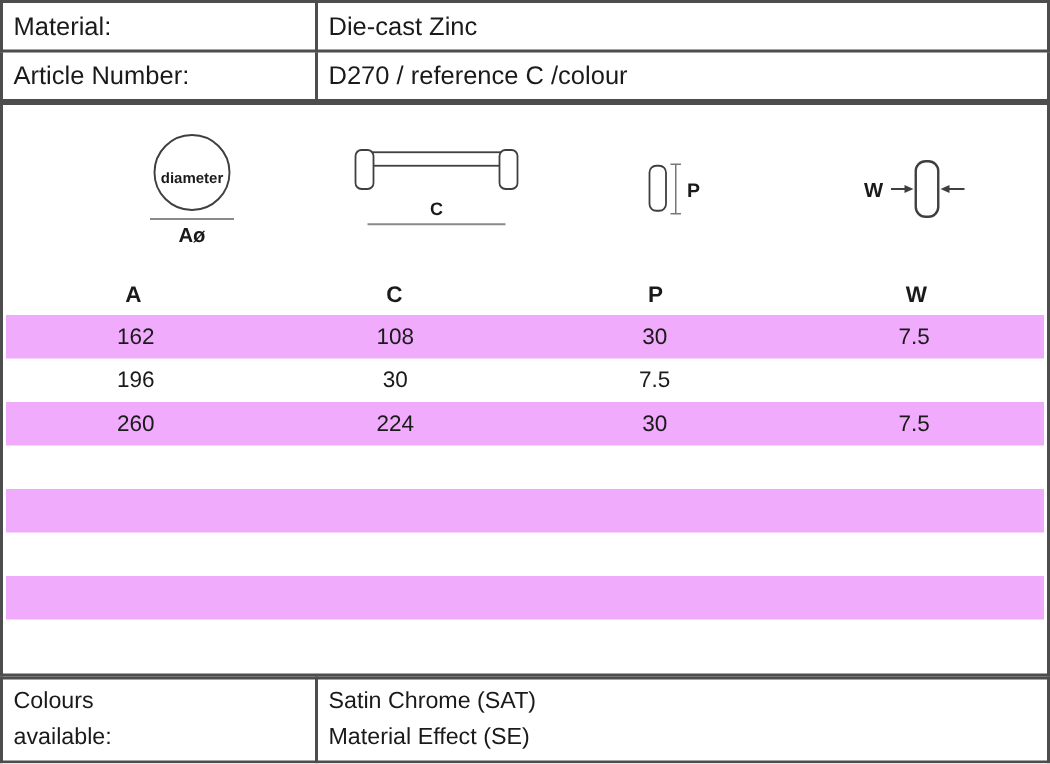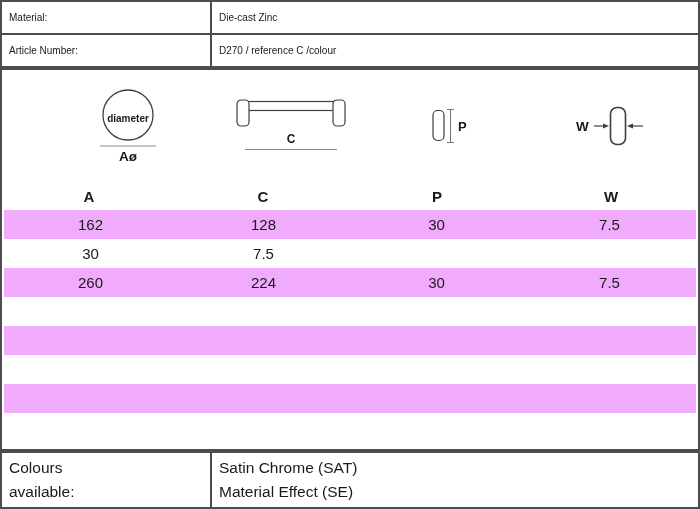--- a/index.html
+++ b/index.html
@@ -3,21 +3,21 @@
 <meta charset="utf-8">
 <style>
   html,body{margin:0;padding:0;background:#fff;}
   .sheet{
     width:700px;height:509px;background:#fff;box-sizing:border-box;
     font-family:"Liberation Sans",sans-serif;color:#1a1a1a;overflow:hidden;
   }
   
   table.kv{width:700px;border-collapse:collapse;table-layout:fixed;}
   table.kv td{
-    border:2px solid #4d4d4d;font-size:10px;vertical-align:middle;
+    border:2px solid #4d4d4d;font-size:17px;vertical-align:middle;
     padding:2px 6px 2px 7px;height:27px;background:#fff;
   }
   table.kv col.c-label{width:210px;}
   
   .main-box{
     width:700px;height:383px;box-sizing:border-box;border:2px solid #4d4d4d;background:#fff;
   }
   .diagram-row{height:112px;display:flex;padding-left:44px;}
   .dcell{width:25%;display:flex;align-items:center;justify-content:center;}
   svg{font-family:"Liberation Sans",sans-serif;}
@@ -107,25 +107,26 @@
     <div class="header-row">
       <div class="hcell">A</div>
       <div class="hcell">C</div>
       <div class="hcell">P</div>
       <div class="hcell">W</div>
     </div>
 
     <div class="rows-area">
       <div class="srow stripe">
         <div class="cell">162</div>
-        <div class="cell">128</div>
+        <div class="cell">108</div>
         <div class="cell">30</div>
         <div class="cell">7.5</div>
       </div>
       <div class="srow">
+        <div class="cell">196</div>
         <div class="cell">30</div>
         <div class="cell">7.5</div>
       </div>
       <div class="srow stripe">
         <div class="cell">260</div>
         <div class="cell">224</div>
         <div class="cell">30</div>
         <div class="cell">7.5</div>
       </div>
       <div class="srow"></div>

